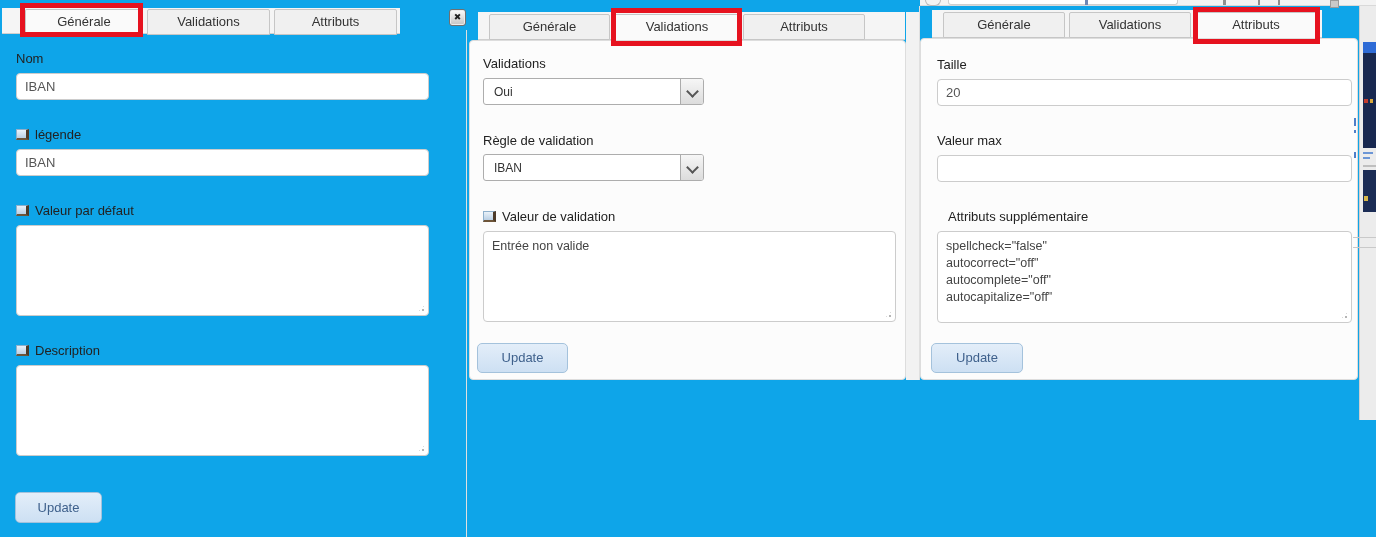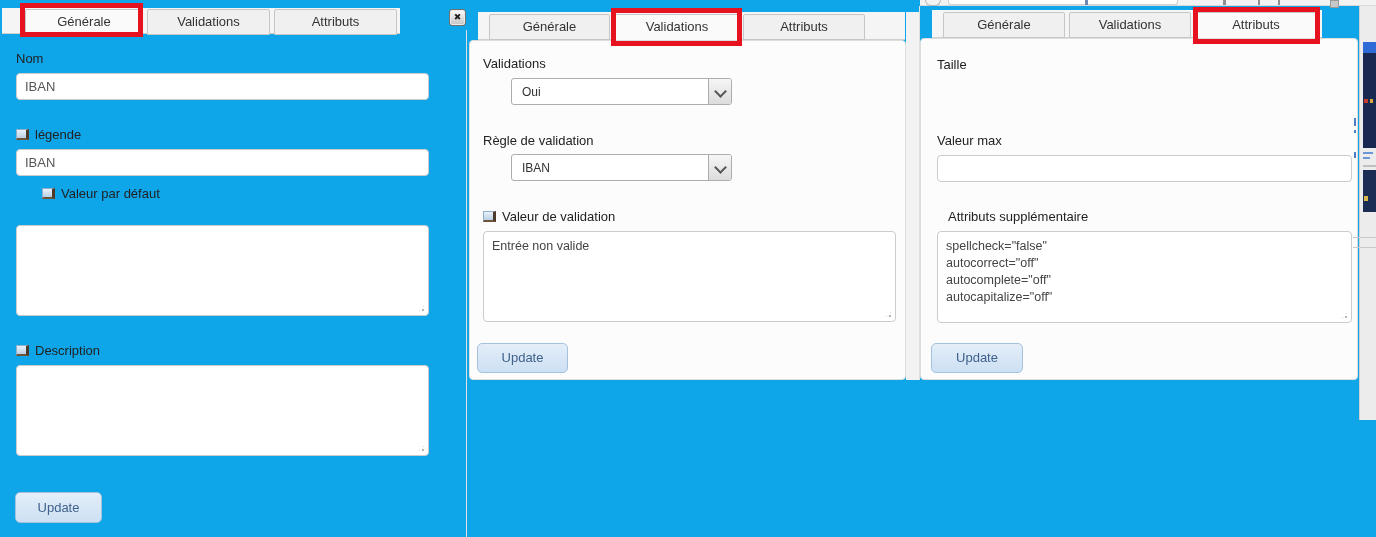--- a/index.html
+++ b/index.html
@@ -22,21 +22,21 @@
   .tinput { position:absolute; height:27px; background:#fff; border:1px solid #ccc; border-radius:4px;
             padding:0 8px; font-family:"Liberation Sans", sans-serif; font-size:13px; color:#555; }
   .tawrap { position:absolute; background:#fff; border:1px solid #ccc; border-radius:4px; }
   .tawrap textarea { width:100%; height:100%; border:none; outline:none; resize:none; background:transparent;
             padding:6px 8px; font-family:"Liberation Sans", sans-serif; font-size:12.5px; line-height:17px; color:#444; }
   .grip { position:absolute; right:2px; bottom:2px; width:9px; height:9px;
           background-image:radial-gradient(#b5b5b5 1px, transparent 1.2px);
           background-size:4px 4px; clip-path:polygon(100% 0, 100% 100%, 0 100%); pointer-events:none; }
 
   .sel { position:absolute; width:221px; height:27px; background:#fff; border:1px solid #adadad;
-         border-radius:3px; cursor:pointer;margin-left:28px; }
+         border-radius:3px; cursor:pointer; }
   .sel .txt { position:absolute; left:10px; top:6px; font-size:12px; color:#333; }
   .sel .arrow { position:absolute; right:0; top:0; bottom:0; width:23px;
                 background:linear-gradient(#f6f6f6,#dcdcdc); border-left:1px solid #ababab;
                 border-radius:0 2px 2px 0; }
   .sel .arrow::after { content:""; position:absolute; left:7px; top:8px; width:7px; height:7px;
                 border-right:2px solid #555; border-bottom:2px solid #555; transform:rotate(45deg); }
 
   .btn { position:absolute; background:linear-gradient(#e3eef9,#cde0f3); border:1px solid #a4c2dc;
          border-radius:5px; font-size:13px; color:#3f618c; text-align:center; cursor:pointer;
          font-family:"Liberation Sans", sans-serif; }
@@ -66,21 +66,21 @@
   <div class="close-btn">✖</div>
 
   <div class="flabel" style="left:16px; top:51px;">Nom</div>
   <input class="tinput" style="left: 16px; top: 73px; width: 413px;" value="IBAN">
 
   <div class="flabel" style="left:16px; top:127px;">
     <span class="lbl-icon"></span><span>légende</span>
   </div>
   <input class="tinput" style="left: 16px; top: 149px; width: 413px;" value="IBAN">
 
-  <div class="flabel" style="left:16px; top:186px;margin-left:26px;">
+  <div class="flabel" style="left:16px; top:203px;">
     <span class="lbl-icon"></span><span>Valeur par défaut</span>
   </div>
   <div class="tawrap" style="left:16px; top:225px; width:413px; height:91px;">
     <textarea style=""></textarea>
     <div class="grip"></div>
   </div>
 
   <div class="flabel" style="left:16px; top:343px;">
     <span class="lbl-icon"></span><span>Description</span>
   </div>
@@ -138,20 +138,21 @@
   <div class="tabstrip" style="left:932px; top:10px; width:390px; height:28px;"></div>
   <div class="cbox" style="left:920px; top:38px; width:438px; height:342px;"></div>
 
   <div class="tab" style="left:943px; top:12px; width:122px;">Générale</div>
   <div class="tab" style="left:1069px; top:12px; width:122px;">Validations</div>
   <div class="tab active" style="left:1195px; top:12px; width:122px;">Attributs</div>
 
   <div class="anno" style="left:1193px; top:7px; width:127px; height:37px;"></div>
 
   <div class="flabel" style="left:937px; top:57px;">Taille</div>
+  <input class="tinput" style="left: 937px; top: 79px; width: 415px;" value="20">
 
   <div class="flabel" style="left:937px; top:133px;">Valeur max</div>
   <input class="tinput" style="left: 937px; top: 155px; width: 415px;" value="">
 
   <div class="flabel" style="left:937px; top:209px;margin-left:11px;">Attributs supplémentaire</div>
   <div class="tawrap" style="left:937px; top:231px; width:415px; height:92px;">
     <textarea style="">spellcheck="false"
 autocorrect="off"
 autocomplete="off"
 autocapitalize="off"</textarea>

